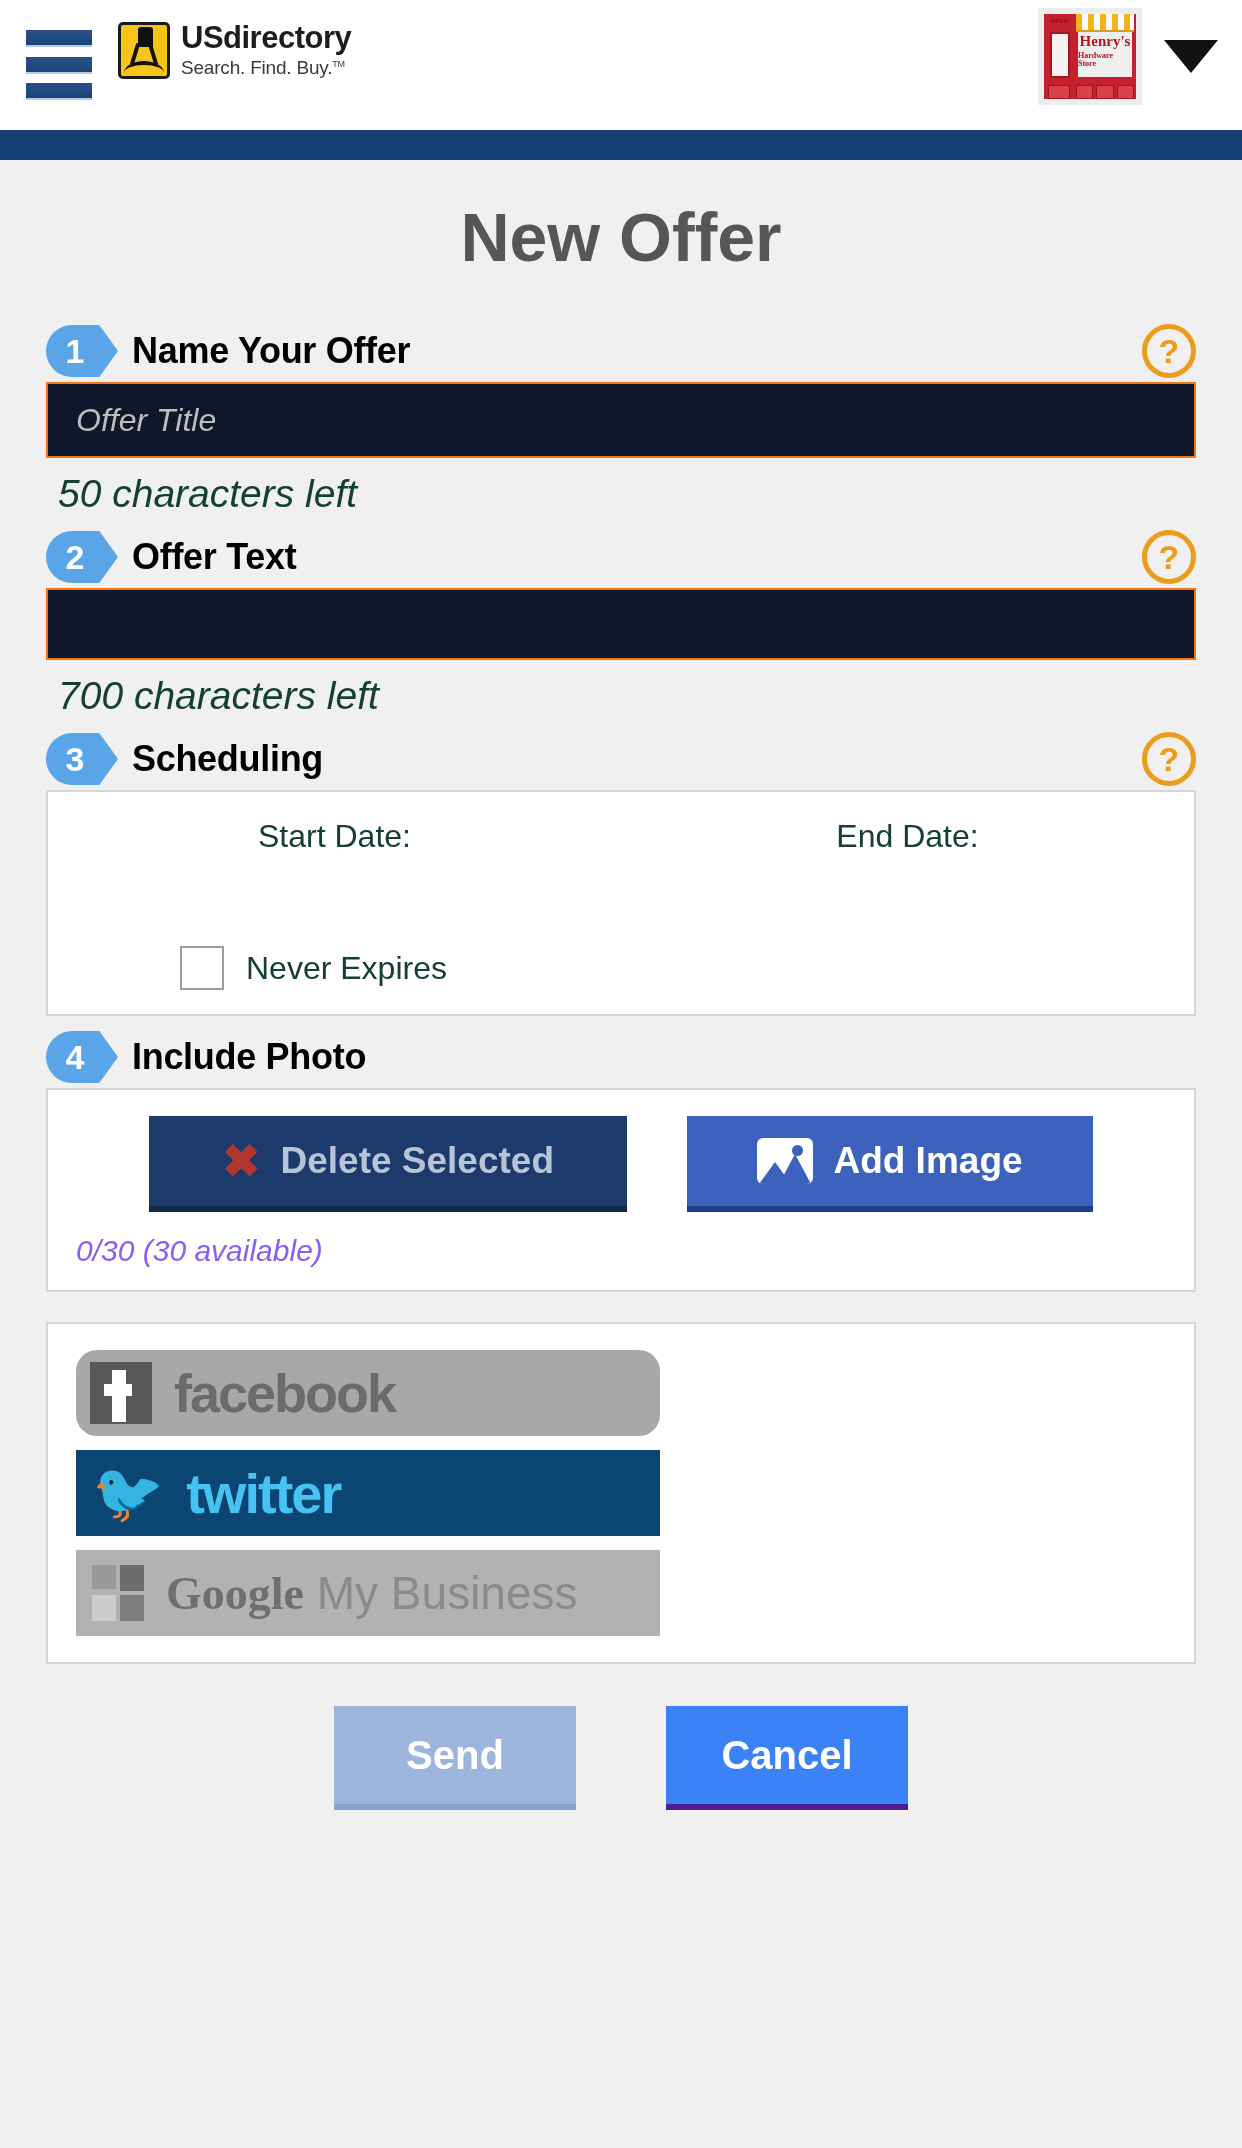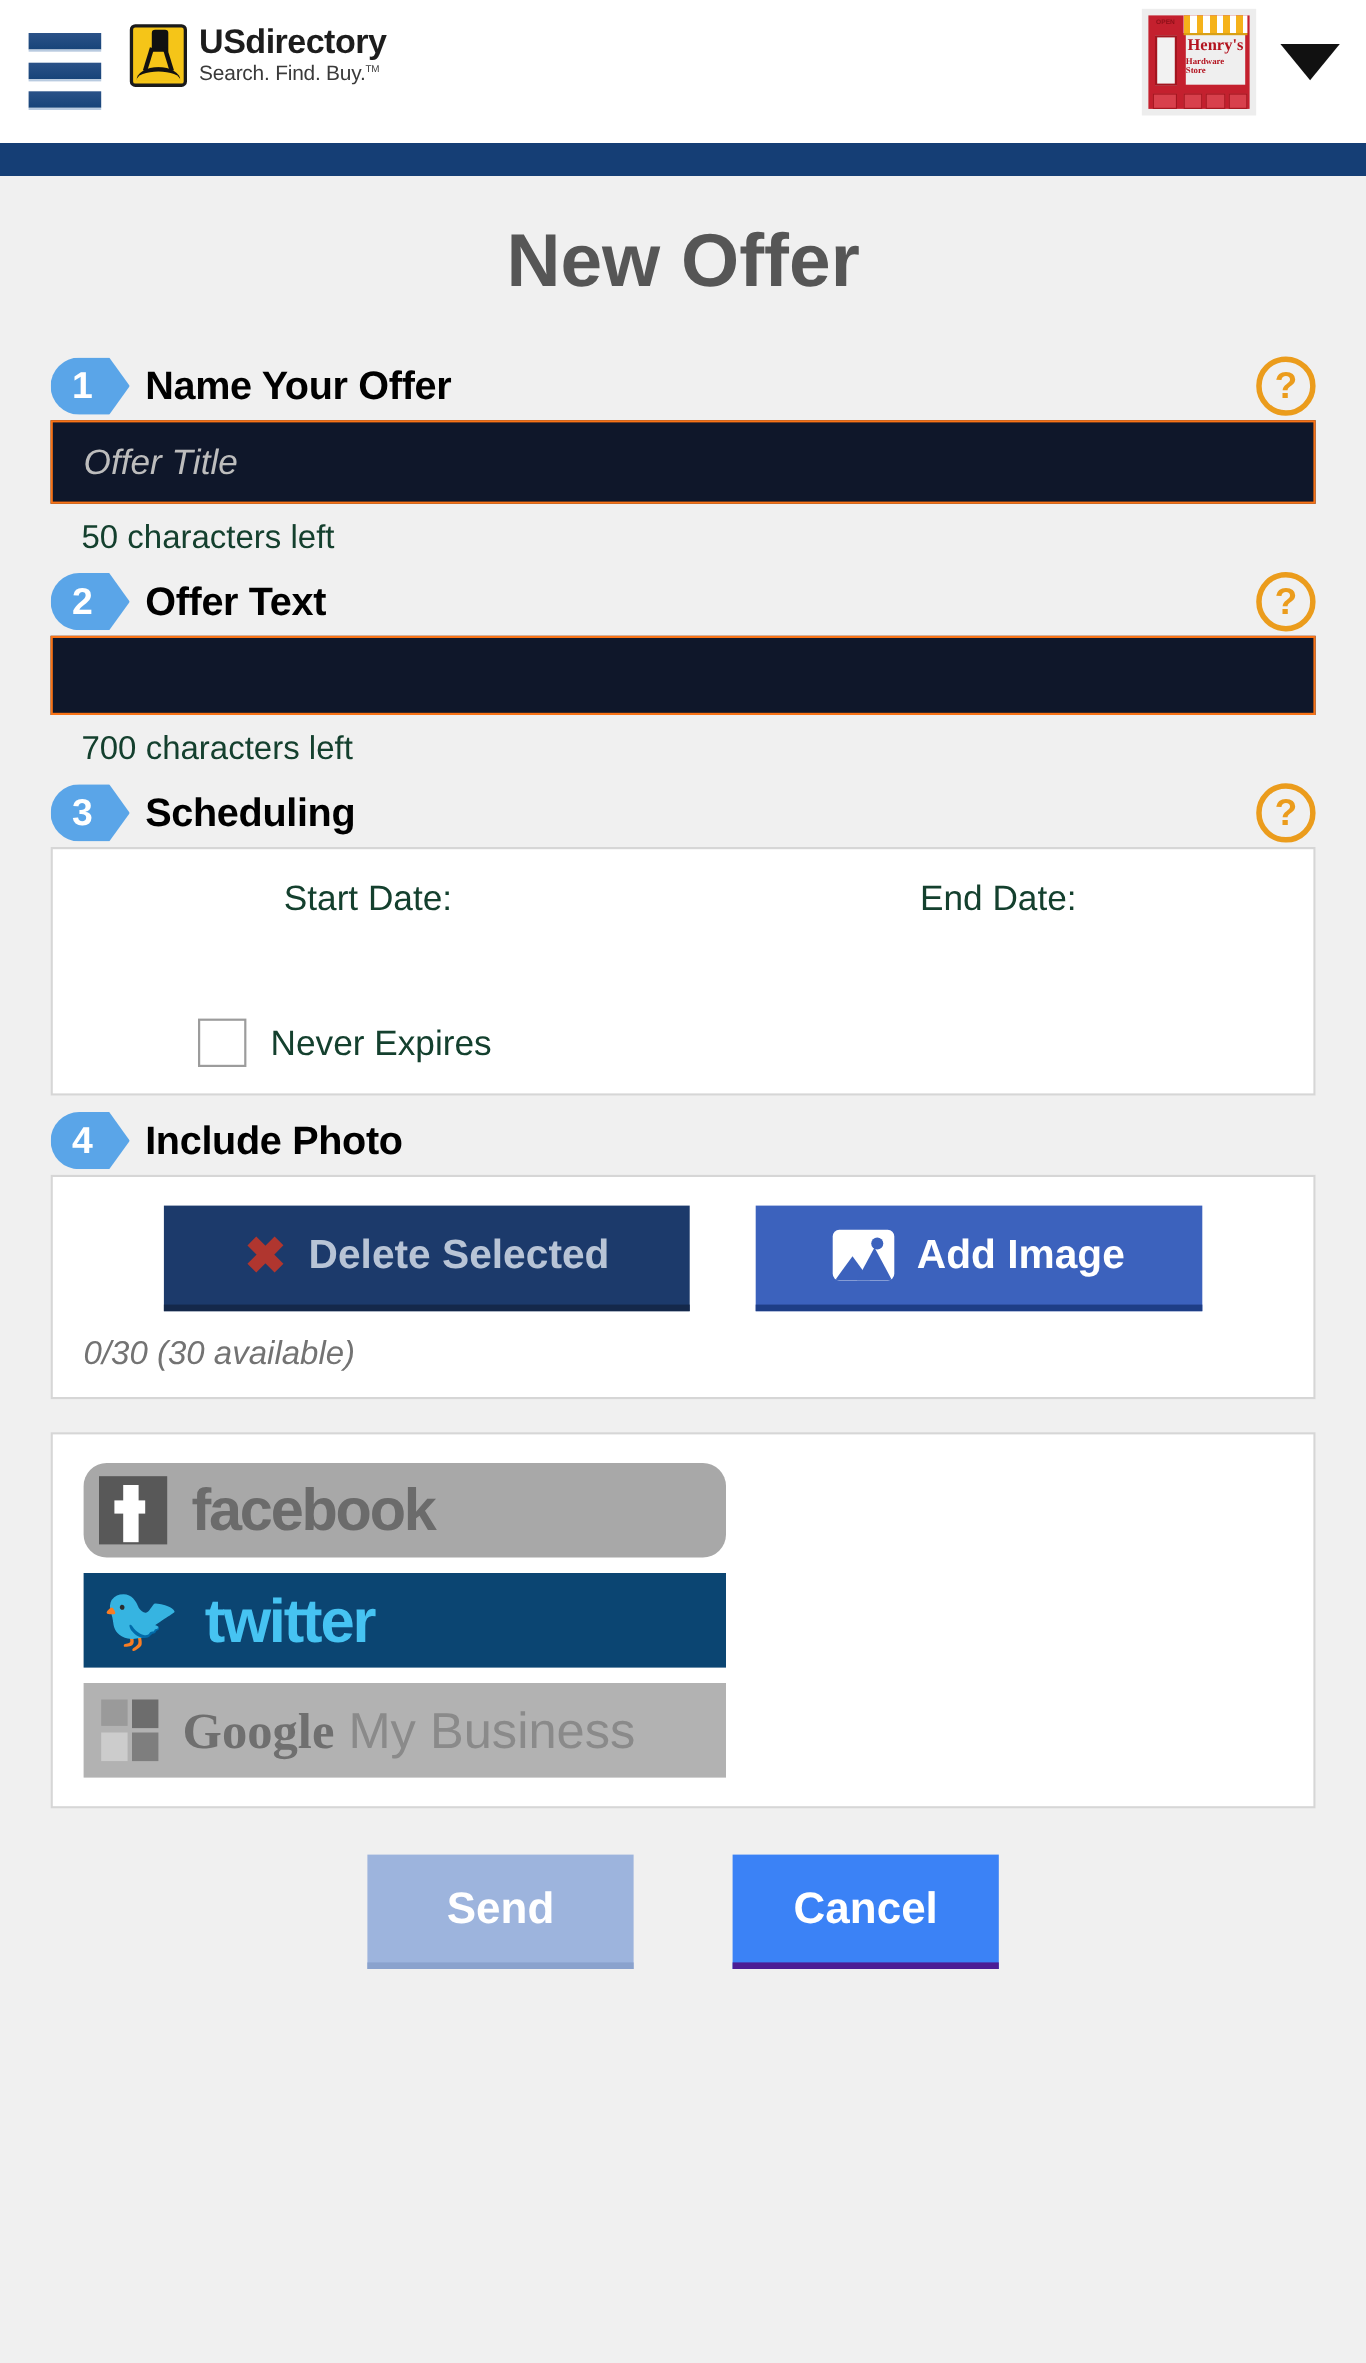--- a/index.html
+++ b/index.html
@@ -147,22 +147,22 @@
   .field {
     background: #0f172a;
     border: 2px solid #f97316;
     width: 100%;
     font-style: italic;
   }
   .field.title-input { height: 76px; display: flex; align-items: center; padding: 0 28px; }
   .placeholder { font-size: 32px; color: #bdbdbd; }
   .field.textarea { height: 72px; }
   .counter {
-    font-size: 30px; color: #14402e;
-    margin: 14px 0 0 28px;
+    font-size: 39px; font-style: italic; color: #14402e;
+    margin: 14px 0 0 12px;
   }
 
   
   .sched-box {
     background: #ffffff; border: 2px solid #d6d6d6;
     height: 226px; position: relative;
   }
   .sched-row { display: flex; padding: 26px 0 0 0; }
   .date-col { width: 50%; text-align: center; }
   .date-label { font-size: 32px; color: #14402e; }
@@ -204,21 +204,21 @@
     position: relative; overflow: hidden; flex: none;
   }
   .img-icon .mtn1, .img-icon .mtn2 {
     position: absolute; bottom: 0; width: 0; height: 0;
     border-left: 16px solid transparent; border-right: 16px solid transparent;
     border-bottom: 22px solid #3c62bd;
   }
   .img-icon .mtn1 { left: 2px; }
   .img-icon .mtn2 { left: 22px; border-bottom-width: 30px; }
   .img-icon .sun { position: absolute; right: 10px; top: 7px; width: 11px; height: 11px; border-radius: 50%; background: #3c62bd; }
-  .photo-counter { font-size: 30px; font-style: italic; color: #737373; margin: 22px 0 0 28px; }
+  .photo-counter { font-size: 30px; font-style: italic; color: #8b5cf6; margin: 22px 0 0 28px; }
 
   
   .social-box { background: #ffffff; border: 2px solid #d6d6d6; padding: 26px 0 26px 28px; margin-top: 30px; }
   .social-item { width: 584px; height: 86px; display: flex; align-items: center; margin-bottom: 14px; }
   .social-item:last-child { margin-bottom: 0; }
   .fb { background: #a8a8a8; border-radius: 21px; }
   .fb .fb-sq { width: 62px; height: 62px; background: #585858; margin-left: 14px; position: relative; flex: none; }
   .fb .fb-f { position: absolute; left: 22px; top: 8px; width: 14px; height: 52px; background: #ffffff; }
   .fb .fb-f2 { position: absolute; left: 14px; top: 22px; width: 28px; height: 12px; background: #ffffff; }
   .fb .fb-txt { font-size: 54px; font-weight: 700; color: #6b6b6b; margin-left: 22px; letter-spacing: -2px; }

